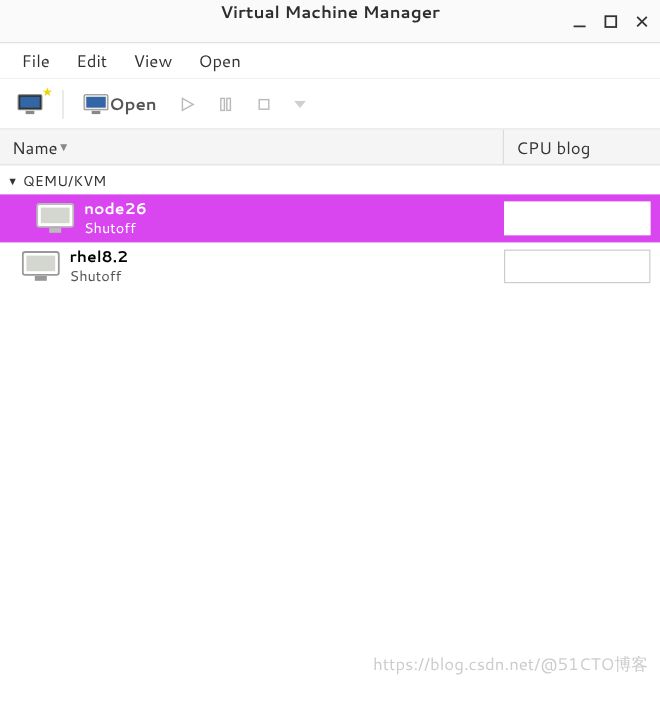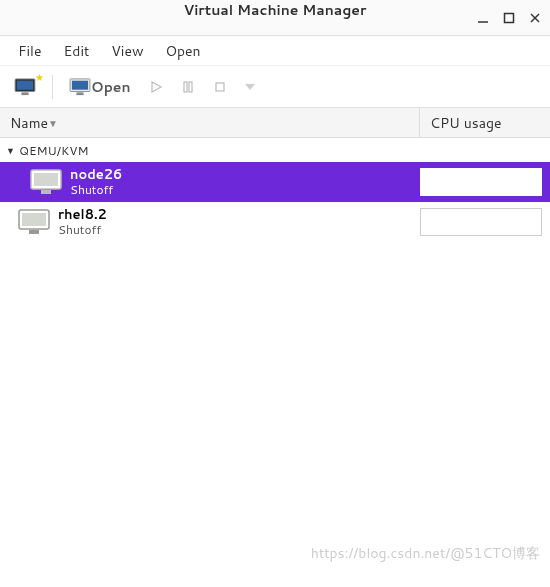--- a/index.html
+++ b/index.html
@@ -26,21 +26,21 @@
     .headers { height: 30px; background: #f5f5f5; border-bottom: 1px solid #ddd; display: flex; align-items: center; }
     .col-name { flex: 1; padding: 0 10px; font-size: 14px; color: #333; display: flex; align-items: center; border-right: 1px solid #ddd; height: 100%; }
     .col-cpu { width: 130px; padding: 0 10px; font-size: 14px; color: #333; display: flex; align-items: center; height: 100%; }
     .sort-arrow { color: #888; font-size: 10px; }
 
     .list { background: #fff; }
     .group-row { height: 24px; display: flex; align-items: center; padding: 0 6px; font-size: 12px; color: #333; }
     .group-arrow { font-size: 9px; margin-right: 4px; color: #333; }
 
     .vm-row { height: 40px; display: flex; align-items: center; padding: 0 8px 0 18px; }
-    .vm-row.selected { background: #6d28d9; color: #fff; padding-left: 30px; }
+    .vm-row.selected { background: #d946ef; color: #fff; padding-left: 30px; }
     .vm-row .vm-icon { width: 32px; height: 26px; margin-right: 8px; flex-shrink: 0; }
     .vm-text { flex: 1; display: flex; flex-direction: column; justify-content: center; line-height: 1.2; }
     .vm-name { font-size: 13px; font-weight: 600; }
     .vm-status { font-size: 12px; }
     .vm-row:not(.selected) .vm-name { color: #000; }
     .vm-row:not(.selected) .vm-status { color: #555; }
     .cpu-cell { width: 122px; height: 28px; background: #fff; border: 1px solid #ccc; flex-shrink: 0; margin-left: 8px; }
     .vm-row.selected .cpu-cell { border-color: #fff; }
 
     .watermark { position: absolute; bottom: 24px; right: 10px; font-size: 14px; color: #ccc; pointer-events: none; }
@@ -117,21 +117,21 @@
       </svg>
   </div>
 </div>
 
 <div class="headers">
   <div class="col-name">
     <span>Name</span>
     <span class="sort-arrow">▼</span>
   </div>
   <div class="col-cpu">
-    <span>CPU usage</span>
+    <span>CPU blog</span>
   </div>
 </div>
 
 <div class="list">
   <div class="group-row">
     <span class="group-arrow">▼</span>
     <span>QEMU/KVM</span>
   </div>
 
   <div class="vm-row selected">

